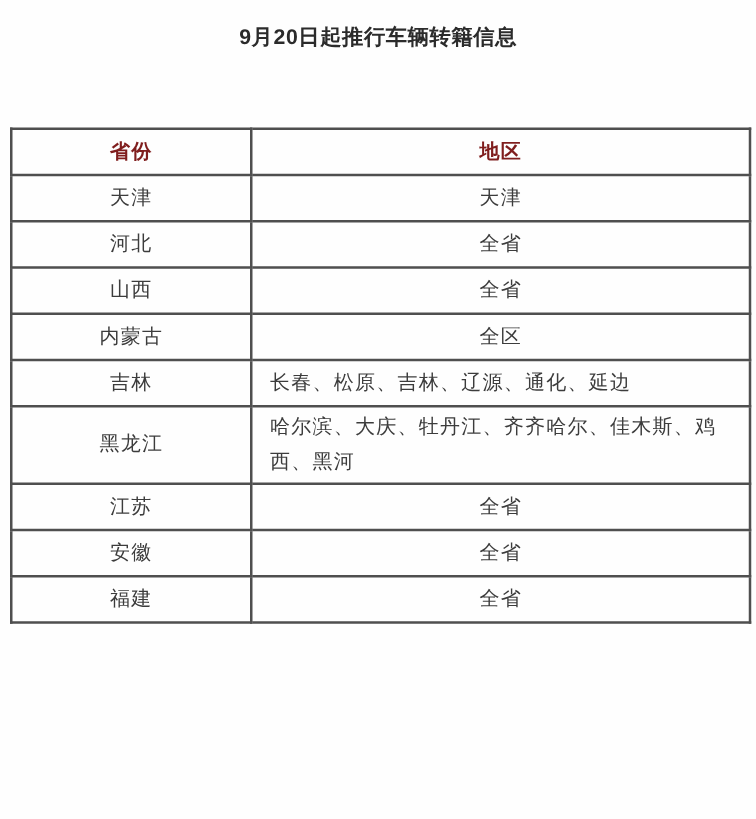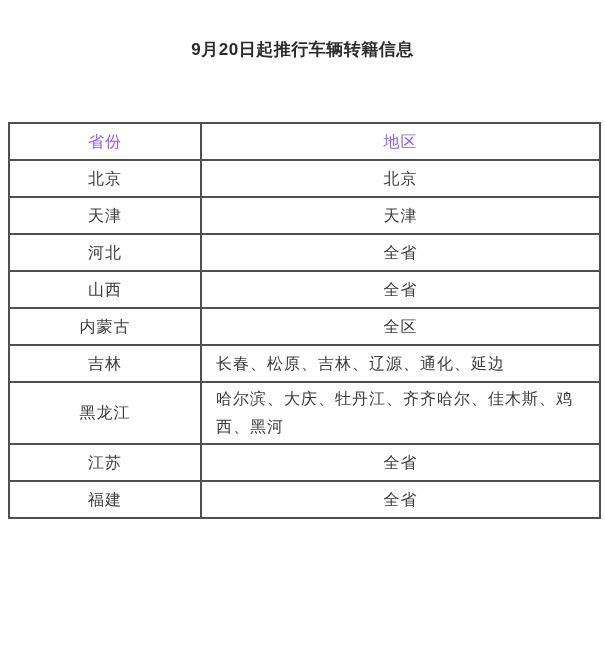--- a/index.html
+++ b/index.html
@@ -12,21 +12,20 @@
   }
   .page {
     width: 605px;
     height: 655px;
     position: relative;
   }
   .title-block {
     padding-top: 16px;
     text-align: center;
     color: #2b2b2b;
-    margin-top: 20px;
   }
   .title-line {
     font-size: 17px;
     font-weight: bold;
     line-height: 27px;
     letter-spacing: 0.5px;
   }
   table.region-table {
     position: absolute;
     left: 8px;
@@ -40,22 +39,22 @@
   .region-table th, .region-table td {
     border: 2px solid #4f4f4f;
     height: 37px;
     vertical-align: middle;
     text-align: center;
     line-height: 1.75;
     padding: 2px 10px;
     letter-spacing: 1px;
   }
   .region-table th {
-    font-weight: normal;
-    color: #8b5cf6;
+    font-weight: bold;
+    color: #7f1d1d;
   }
   .region-table col.col-province { width: 192px; }
   .region-table col.col-region  { width: 399px; }
   .region-table td.left {
     text-align: left;
     padding-left: 14px;
     padding-right: 18px;
   }
 </style>
 </head>
@@ -73,24 +72,20 @@
       <col class="col-region">
     </colgroup>
     <thead>
       <tr>
         <th>省份</th>
         <th>地区</th>
       </tr>
     </thead>
     <tbody>
         <tr>
-          <td>北京</td>
-          <td>北京</td>
-        </tr>
-        <tr>
           <td>天津</td>
           <td>天津</td>
         </tr>
         <tr>
           <td>河北</td>
           <td>全省</td>
         </tr>
         <tr>
           <td>山西</td>
           <td>全省</td>
@@ -105,19 +100,23 @@
         </tr>
         <tr>
           <td>黑龙江</td>
           <td class="left">哈尔滨、大庆、牡丹江、齐齐哈尔、佳木斯、鸡西、黑河</td>
         </tr>
         <tr>
           <td>江苏</td>
           <td>全省</td>
         </tr>
         <tr>
+          <td>安徽</td>
+          <td>全省</td>
+        </tr>
+        <tr>
           <td>福建</td>
           <td>全省</td>
         </tr>
       </tbody>
   </table>
 
 </div>
 
 </body></html>

